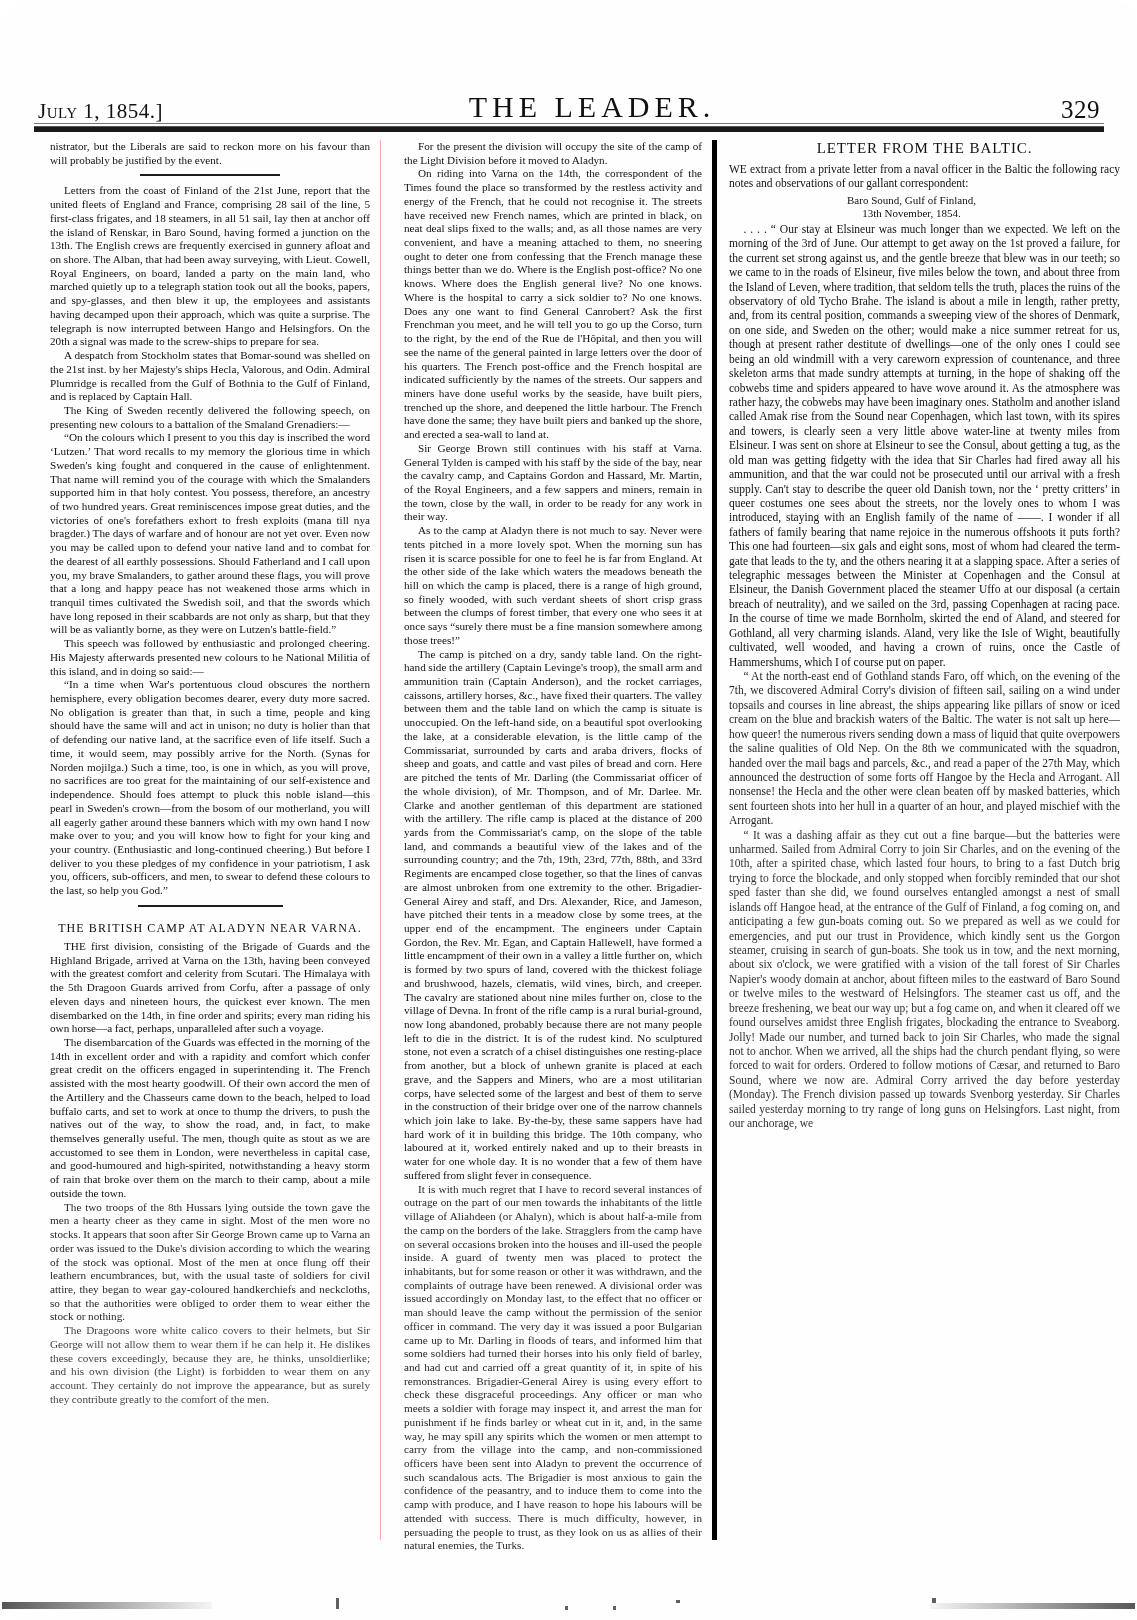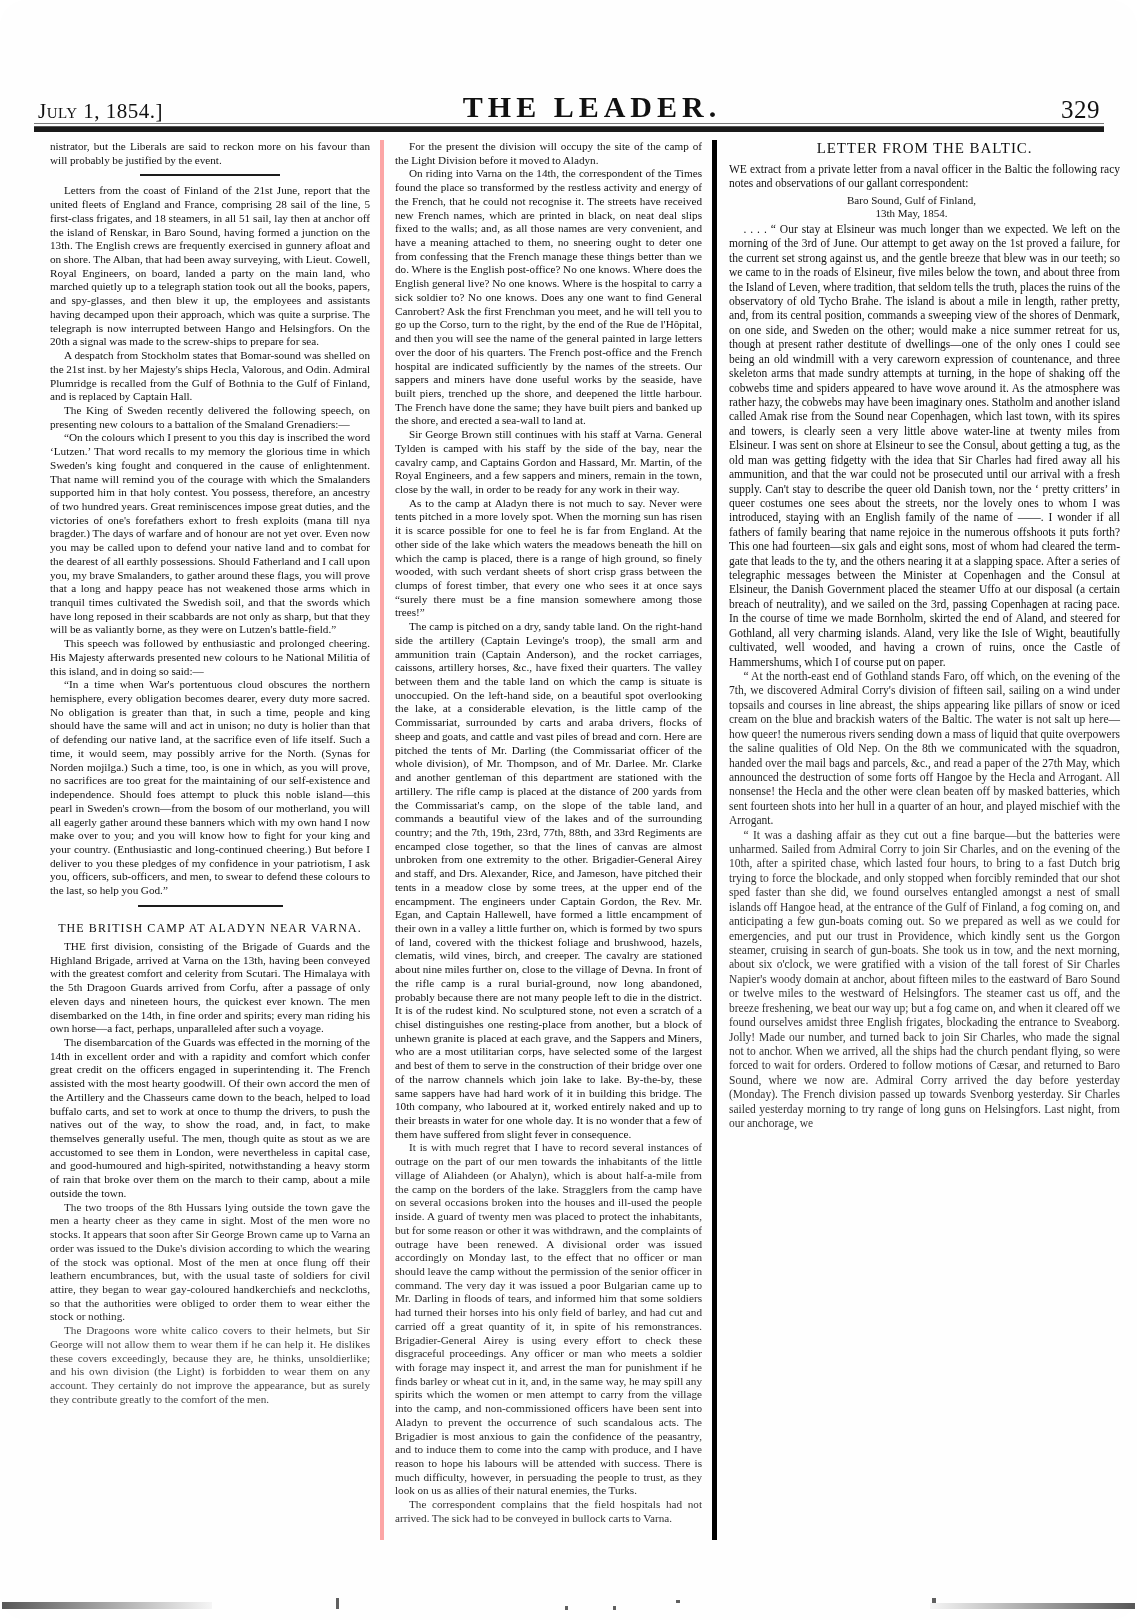--- a/index.html
+++ b/index.html
@@ -40,21 +40,21 @@
   .masthead-date {
     font-family: "Liberation Serif", "DejaVu Serif", serif;
     font-size: 21px;
     letter-spacing: 0.5px;
     white-space: nowrap;
     font-variant: small-caps;
   }
   .masthead-title {
     font-size: 30px;
     letter-spacing: 5px;
-    font-weight: bold;
+    font-weight: normal;
     white-space: nowrap;
     margin-left: -40px;
   }
   .masthead-page {
     font-size: 25px;
     letter-spacing: 0.5px;
     white-space: nowrap;
   }
 
   .masthead-rule {
@@ -82,22 +82,22 @@
     top: 140px;
     width: 1070px;
     height: 1400px;
     display: flex;
   }
   .col {
     position: relative;
     box-sizing: border-box;
   }
   .col-1 { width: 330px; padding-right: 10px; }
-  .col-2 { width: 332px; padding-left: 11px; padding-right: 10px;
-           border-left: 4px solid #fca5a5; }
+  .col-2 { width: 332px; padding-left: 23px; padding-right: 10px;
+           border-left: 1px solid #fca5a5; }
   .col-3 { width: 408px; padding-left: 12px;
            border-left: 5px solid #000000; }
 
   p {
     margin: 0;
     font-size: 11.2px;
     line-height: 1.225;
     text-align: justify;
     text-indent: 1.25em;
     hyphens: auto;
@@ -200,29 +200,28 @@
       <p class="fade-3">The Dragoons wore white calico covers to their helmets, but Sir George will not allow them to wear them if he can help it. He dislikes these covers exceedingly, because they are, he thinks, unsoldierlike; and his own division (the Light) is forbidden to wear them on any account. They certainly do not improve the appearance, but as surely they contribute greatly to the comfort of the men.</p>
     </div>
 
     <div class="col col-2">
       <p>For the present the division will occupy the site of the camp of the Light Division before it moved to Aladyn.</p>
       <p>On riding into Varna on the 14th, the correspondent of the Times found the place so transformed by the restless activity and energy of the French, that he could not recognise it. The streets have received new French names, which are printed in black, on neat deal slips fixed to the walls; and, as all those names are very convenient, and have a meaning attached to them, no sneering ought to deter one from confessing that the French manage these things better than we do. Where is the English post-office? No one knows. Where does the English general live? No one knows. Where is the hospital to carry a sick soldier to? No one knows. Does any one want to find General Canrobert? Ask the first Frenchman you meet, and he will tell you to go up the Corso, turn to the right, by the end of the Rue de l'Hôpital, and then you will see the name of the general painted in large letters over the door of his quarters. The French post-office and the French hospital are indicated sufficiently by the names of the streets. Our sappers and miners have done useful works by the seaside, have built piers, trenched up the shore, and deepened the little harbour. The French have done the same; they have built piers and banked up the shore, and erected a sea-wall to land at.</p>
       <p>Sir George Brown still continues with his staff at Varna. General Tylden is camped with his staff by the side of the bay, near the cavalry camp, and Captains Gordon and Hassard, Mr. Martin, of the Royal Engineers, and a few sappers and miners, remain in the town, close by the wall, in order to be ready for any work in their way.</p>
       <p>As to the camp at Aladyn there is not much to say. Never were tents pitched in a more lovely spot. When the morning sun has risen it is scarce possible for one to feel he is far from England. At the other side of the lake which waters the meadows beneath the hill on which the camp is placed, there is a range of high ground, so finely wooded, with such verdant sheets of short crisp grass between the clumps of forest timber, that every one who sees it at once says “surely there must be a fine mansion somewhere among those trees!”</p>
       <p>The camp is pitched on a dry, sandy table land. On the right-hand side the artillery (Captain Levinge's troop), the small arm and ammunition train (Captain Anderson), and the rocket carriages, caissons, artillery horses, &amp;c., have fixed their quarters. The valley between them and the table land on which the camp is situate is unoccupied. On the left-hand side, on a beautiful spot overlooking the lake, at a considerable elevation, is the little camp of the Commissariat, surrounded by carts and araba drivers, flocks of sheep and goats, and cattle and vast piles of bread and corn. Here are pitched the tents of Mr. Darling (the Commissariat officer of the whole division), of Mr. Thompson, and of Mr. Darlee. Mr. Clarke and another gentleman of this department are stationed with the artillery. The rifle camp is placed at the distance of 200 yards from the Commissariat's camp, on the slope of the table land, and commands a beautiful view of the lakes and of the surrounding country; and the 7th, 19th, 23rd, 77th, 88th, and 33rd Regiments are encamped close together, so that the lines of canvas are almost unbroken from one extremity to the other. Brigadier-General Airey and staff, and Drs. Alexander, Rice, and Jameson, have pitched their tents in a meadow close by some trees, at the upper end of the encampment. The engineers under Captain Gordon, the Rev. Mr. Egan, and Captain Hallewell, have formed a little encampment of their own in a valley a little further on, which is formed by two spurs of land, covered with the thickest foliage and brushwood, hazels, clematis, wild vines, birch, and creeper. The cavalry are stationed about nine miles further on, close to the village of Devna. In front of the rifle camp is a rural burial-ground, now long abandoned, probably because there are not many people left to die in the district. It is of the rudest kind. No sculptured stone, not even a scratch of a chisel distinguishes one resting-place from another, but a block of unhewn granite is placed at each grave, and the Sappers and Miners, who are a most utilitarian corps, have selected some of the largest and best of them to serve in the construction of their bridge over one of the narrow channels which join lake to lake. By-the-by, these same sappers have had hard work of it in building this bridge. The 10th company, who laboured at it, worked entirely naked and up to their breasts in water for one whole day. It is no wonder that a few of them have suffered from slight fever in consequence.</p>
       <p class="fade-1">It is with much regret that I have to record several instances of outrage on the part of our men towards the inhabitants of the little village of Aliahdeen (or Ahalyn), which is about half-a-mile from the camp on the borders of the lake. Stragglers from the camp have on several occasions broken into the houses and ill-used the people inside. A guard of twenty men was placed to protect the inhabitants, but for some reason or other it was withdrawn, and the complaints of outrage have been renewed. A divisional order was issued accordingly on Monday last, to the effect that no officer or man should leave the camp without the permission of the senior officer in command. The very day it was issued a poor Bulgarian came up to Mr. Darling in floods of tears, and informed him that some soldiers had turned their horses into his only field of barley, and had cut and carried off a great quantity of it, in spite of his remonstrances. Brigadier-General Airey is using every effort to check these disgraceful proceedings. Any officer or man who meets a soldier with forage may inspect it, and arrest the man for punishment if he finds barley or wheat cut in it, and, in the same way, he may spill any spirits which the women or men attempt to carry from the village into the camp, and non-commissioned officers have been sent into Aladyn to prevent the occurrence of such scandalous acts. The Brigadier is most anxious to gain the confidence of the peasantry, and to induce them to come into the camp with produce, and I have reason to hope his labours will be attended with success. There is much difficulty, however, in persuading the people to trust, as they look on us as allies of their natural enemies, the Turks.</p>
-      <p class="fade-2">The correspondent complains that the field hospitals had not arrived. The sick had to be conveyed in bullock carts to Varna.</p>
     </div>
 
     <div class="col col-3">
       <h2 class="section-head">LETTER FROM THE BALTIC.</h2>
       <p class="noindent">WE extract from a private letter from a naval officer in the Baltic the following racy notes and observations of our gallant correspondent:</p>
       <div class="dateline">
         <div>Baro Sound, Gulf of Finland,</div>
-        <div>13th May, 1854.</div>
+        <div>13th November, 1854.</div>
       </div>
       <p>. . . . “ Our stay at Elsineur was much longer than we expected. We left on the morning of the 3rd of June. Our attempt to get away on the 1st proved a failure, for the current set strong against us, and the gentle breeze that blew was in our teeth; so we came to in the roads of Elsineur, five miles below the town, and about three from the Island of Leven, where tradition, that seldom tells the truth, places the ruins of the observatory of old Tycho Brahe. The island is about a mile in length, rather pretty, and, from its central position, commands a sweeping view of the shores of Denmark, on one side, and Sweden on the other; would make a nice summer retreat for us, though at present rather destitute of dwellings—one of the only ones I could see being an old windmill with a very careworn expression of countenance, and three skeleton arms that made sundry attempts at turning, in the hope of shaking off the cobwebs time and spiders appeared to have wove around it. As the atmosphere was rather hazy, the cobwebs may have been imaginary ones. Statholm and another island called Amak rise from the Sound near Copenhagen, which last town, with its spires and towers, is clearly seen a very little above water-line at twenty miles from Elsineur. I was sent on shore at Elsineur to see the Consul, about getting a tug, as the old man was getting fidgetty with the idea that Sir Charles had fired away all his ammunition, and that the war could not be prosecuted until our arrival with a fresh supply. Can't stay to describe the queer old Danish town, nor the ‘ pretty critters’ in queer costumes one sees about the streets, nor the lovely ones to whom I was introduced, staying with an English family of the name of ——. I wonder if all fathers of family bearing that name rejoice in the numerous offshoots it puts forth? This one had fourteen—six gals and eight sons, most of whom had cleared the term-gate that leads to the ty, and the others nearing it at a slapping space. After a series of telegraphic messages between the Minister at Copenhagen and the Consul at Elsineur, the Danish Government placed the steamer Uffo at our disposal (a certain breach of neutrality), and we sailed on the 3rd, passing Copenhagen at racing pace. In the course of time we made Bornholm, skirted the end of Aland, and steered for Gothland, all very charming islands. Aland, very like the Isle of Wight, beautifully cultivated, well wooded, and having a crown of ruins, once the Castle of Hammershums, which I of course put on paper.</p>
       <p class="fade-1">“ At the north-east end of Gothland stands Faro, off which, on the evening of the 7th, we discovered Admiral Corry's division of fifteen sail, sailing on a wind under topsails and courses in line abreast, the ships appearing like pillars of snow or iced cream on the blue and brackish waters of the Baltic. The water is not salt up here—how queer! the numerous rivers sending down a mass of liquid that quite overpowers the saline qualities of Old Nep. On the 8th we communicated with the squadron, handed over the mail bags and parcels, &amp;c., and read a paper of the 27th May, which announced the destruction of some forts off Hangoe by the Hecla and Arrogant. All nonsense! the Hecla and the other were clean beaten off by masked batteries, which sent fourteen shots into her hull in a quarter of an hour, and played mischief with the Arrogant.</p>
       <p class="fade-2">“ It was a dashing affair as they cut out a fine barque—but the batteries were unharmed. Sailed from Admiral Corry to join Sir Charles, and on the evening of the 10th, after a spirited chase, which lasted four hours, to bring to a fast Dutch brig trying to force the blockade, and only stopped when forcibly reminded that our shot sped faster than she did, we found ourselves entangled amongst a nest of small islands off Hangoe head, at the entrance of the Gulf of Finland, a fog coming on, and anticipating a few gun-boats coming out. So we prepared as well as we could for emergencies, and put our trust in Providence, which kindly sent us the Gorgon steamer, cruising in search of gun-boats. She took us in tow, and the next morning, about six o'clock, we were gratified with a vision of the tall forest of Sir Charles Napier's woody domain at anchor, about fifteen miles to the eastward of Baro Sound or twelve miles to the westward of Helsingfors. The steamer cast us off, and the breeze freshening, we beat our way up; but a fog came on, and when it cleared off we found ourselves amidst three English frigates, blockading the entrance to Sveaborg. Jolly! Made our number, and turned back to join Sir Charles, who made the signal not to anchor. When we arrived, all the ships had the church pendant flying, so were forced to wait for orders. Ordered to follow motions of Cæsar, and returned to Baro Sound, where we now are. Admiral Corry arrived the day before yesterday (Monday). The French division passed up towards Svenborg yesterday. Sir Charles sailed yesterday morning to try range of long guns on Helsingfors. Last night, from our anchorage, we</p>
     </div>
 
   </div>
 
   <div class="artifact artifact-left"></div>
   <div class="artifact artifact-right"></div>

